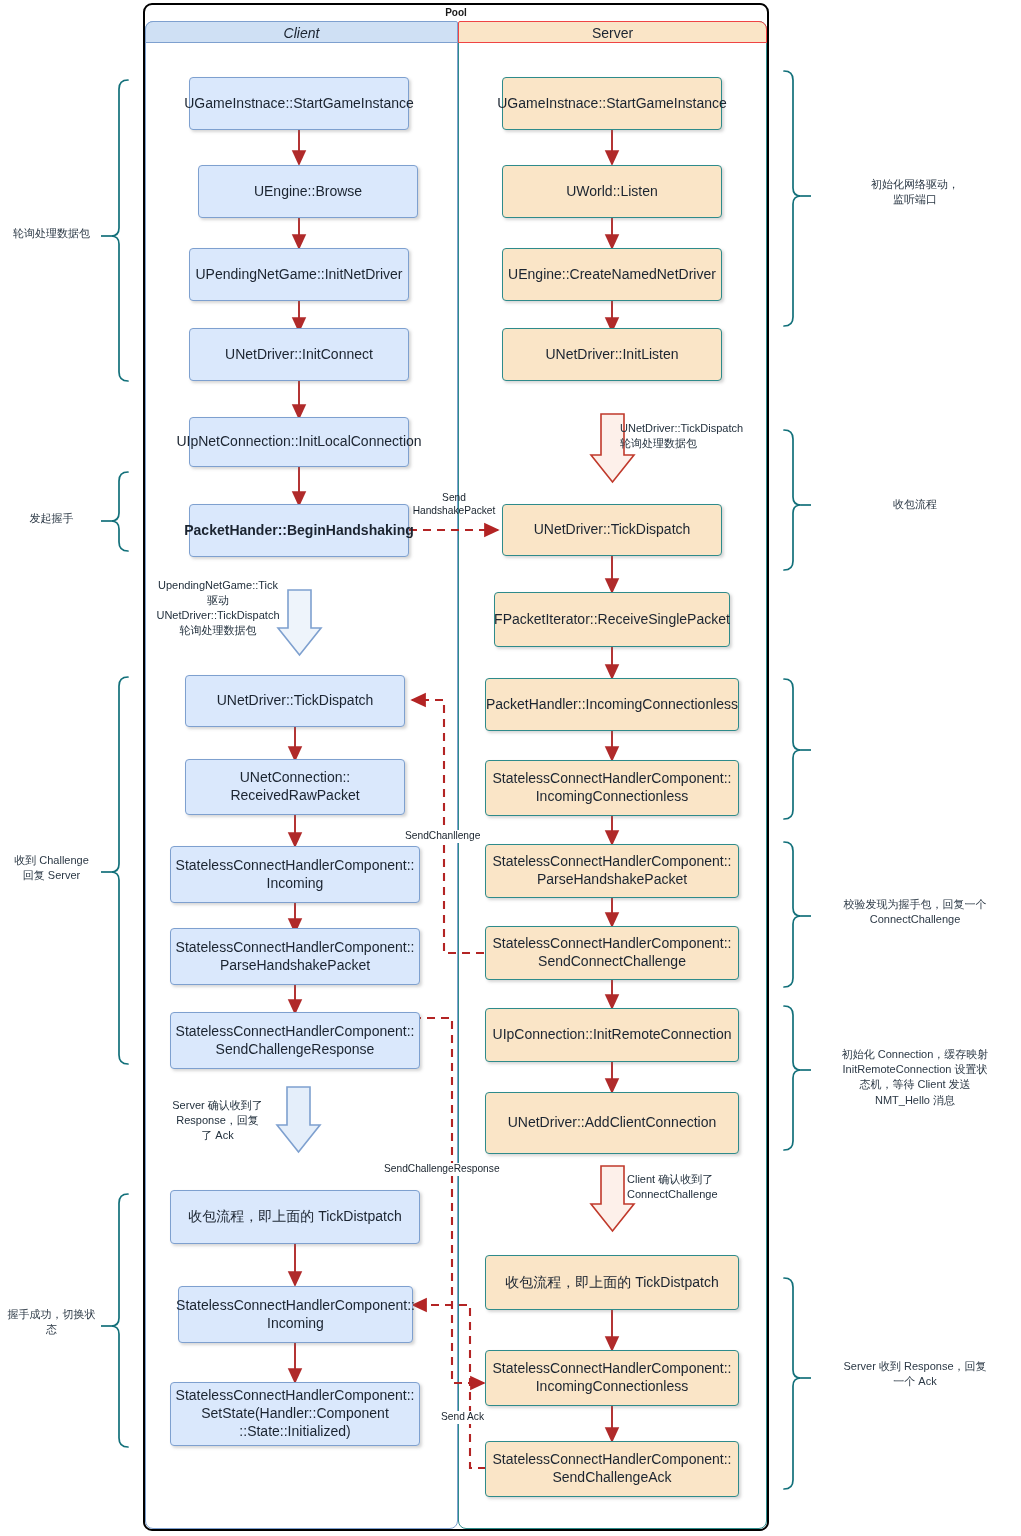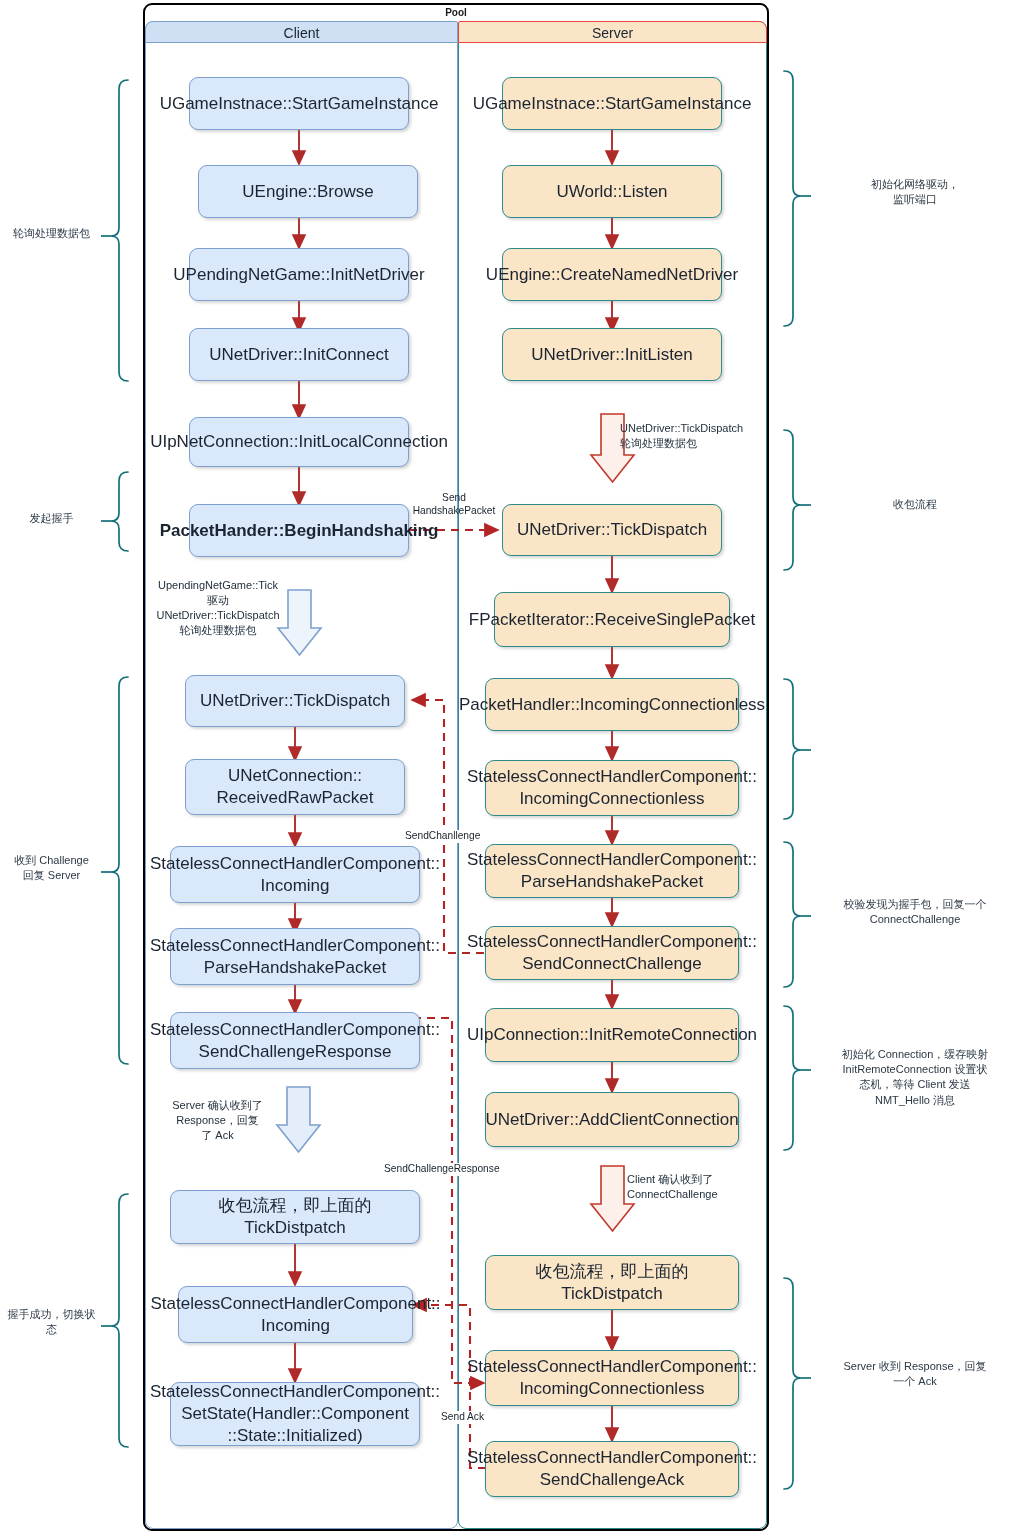--- a/index.html
+++ b/index.html
@@ -15,28 +15,28 @@
   .pool-title{position:absolute;left:143px;top:4px;width:626px;height:18px;
         text-align:center;font-size:10px;font-weight:bold;color:#1a1a1a;line-height:18px;}
   .lane{position:absolute;box-sizing:border-box;}
   .lane-client{left:145px;top:21px;width:313px;height:1508px;
         border:1px solid #7ea0cf;border-radius:8px;background:#fff;}
   .lane-server{left:458px;top:21px;width:309px;height:1508px;
         border:1px solid #2e8b8b;border-radius:8px;background:#fff;}
   .lane-head{position:absolute;box-sizing:border-box;height:22px;line-height:22px;
         text-align:center;font-size:14px;color:#1b2430;}
   .lane-head-client{left:145px;top:21px;width:313px;background:#cfe0f4;
-        border:1px solid #7ea0cf;border-top-left-radius:8px;border-top-right-radius:2px;}
+        border:1px solid #7ea0cf;border-top-left-radius:8px;border-top-right-radius:2px;font-style:italic;}
   .lane-head-server{left:458px;top:21px;width:309px;background:#fae5c7;
         border:1px solid #ef4444;border-top-right-radius:8px;border-top-left-radius:2px;}
 
   
-  .node{position:absolute;box-sizing:border-box;border-radius:9px;
+  .node{position:absolute;box-sizing:border-box;border-radius:4px;
         display:flex;align-items:center;justify-content:center;text-align:center;
-        font-size:17px;color:#1b2430;padding:2px 5px;line-height:1.28;
+        font-size:14px;color:#1b2430;padding:2px 5px;line-height:1.28;
         box-shadow:2px 2px 3px rgba(120,120,120,0.30);}
   .node.client{background:#dae8fc;border:1.3px solid #7ea0cf;}
   .node.server{background:#fae5c7;border:1.3px solid #2e8b8b;}
 
   
   .note{position:absolute;font-size:11px;color:#22303d;line-height:1.35;text-align:center;}
   .bracket-label{position:absolute;font-size:11px;color:#2b3845;line-height:1.38;text-align:center;}
 
   
   .elabel{position:absolute;font-size:10.2px;color:#18222c;background:#fff;
@@ -175,21 +175,21 @@
   <div class="node server" style="left:502px;top:165px;width:220px;height:53px;">UWorld::Listen</div>
   <div class="node server" style="left:502px;top:248px;width:220px;height:53px;">UEngine::CreateNamedNetDriver</div>
   <div class="node server" style="left:502px;top:328px;width:220px;height:53px;">UNetDriver::InitListen</div>
   <div class="node server" style="left:502px;top:504px;width:220px;height:52px;">UNetDriver::TickDispatch</div>
   <div class="node server" style="left:494px;top:592px;width:236px;height:55px;">FPacketIterator::ReceiveSinglePacket</div>
   <div class="node server" style="left:485px;top:678px;width:254px;height:53px;">PacketHandler::IncomingConnectionless</div>
   <div class="node server" style="left:485px;top:760px;width:254px;height:56px;">StatelessConnectHandlerComponent::<br>IncomingConnectionless</div>
   <div class="node server" style="left:485px;top:844px;width:254px;height:54px;">StatelessConnectHandlerComponent::<br>ParseHandshakePacket</div>
   <div class="node server" style="left:485px;top:926px;width:254px;height:54px;">StatelessConnectHandlerComponent::<br>SendConnectChallenge</div>
   <div class="node server" style="left:485px;top:1008px;width:254px;height:54px;">UIpConnection::InitRemoteConnection</div>
-  <div class="node server" style="left:485px;top:1092px;width:254px;height:55px;">UNetDriver::AddClientConnection</div>
+  <div class="node server" style="left:485px;top:1092px;width:254px;height:62px;">UNetDriver::AddClientConnection</div>
   <div class="node server" style="left:485px;top:1255px;width:254px;height:55px;">收包流程，即上面的 TickDistpatch</div>
   <div class="node server" style="left:485px;top:1350px;width:254px;height:56px;">StatelessConnectHandlerComponent::<br>IncomingConnectionless</div>
   <div class="node server" style="left:485px;top:1441px;width:254px;height:56px;">StatelessConnectHandlerComponent::<br>SendChallengeAck</div>
 
   <div class="bracket-label" style="left:4px;top:226px;width:95px;">轮询处理数据包</div>
   <div class="bracket-label" style="left:4px;top:511px;width:95px;">发起握手</div>
   <div class="bracket-label" style="left:4px;top:853px;width:95px;">收到 Challenge<br>回复 Server</div>
   <div class="bracket-label" style="left:4px;top:1307px;width:95px;">握手成功，切换状<br>态</div>
 
   <div class="bracket-label" style="left:813px;top:177px;width:204px;">初始化网络驱动，<br>监听端口</div>

